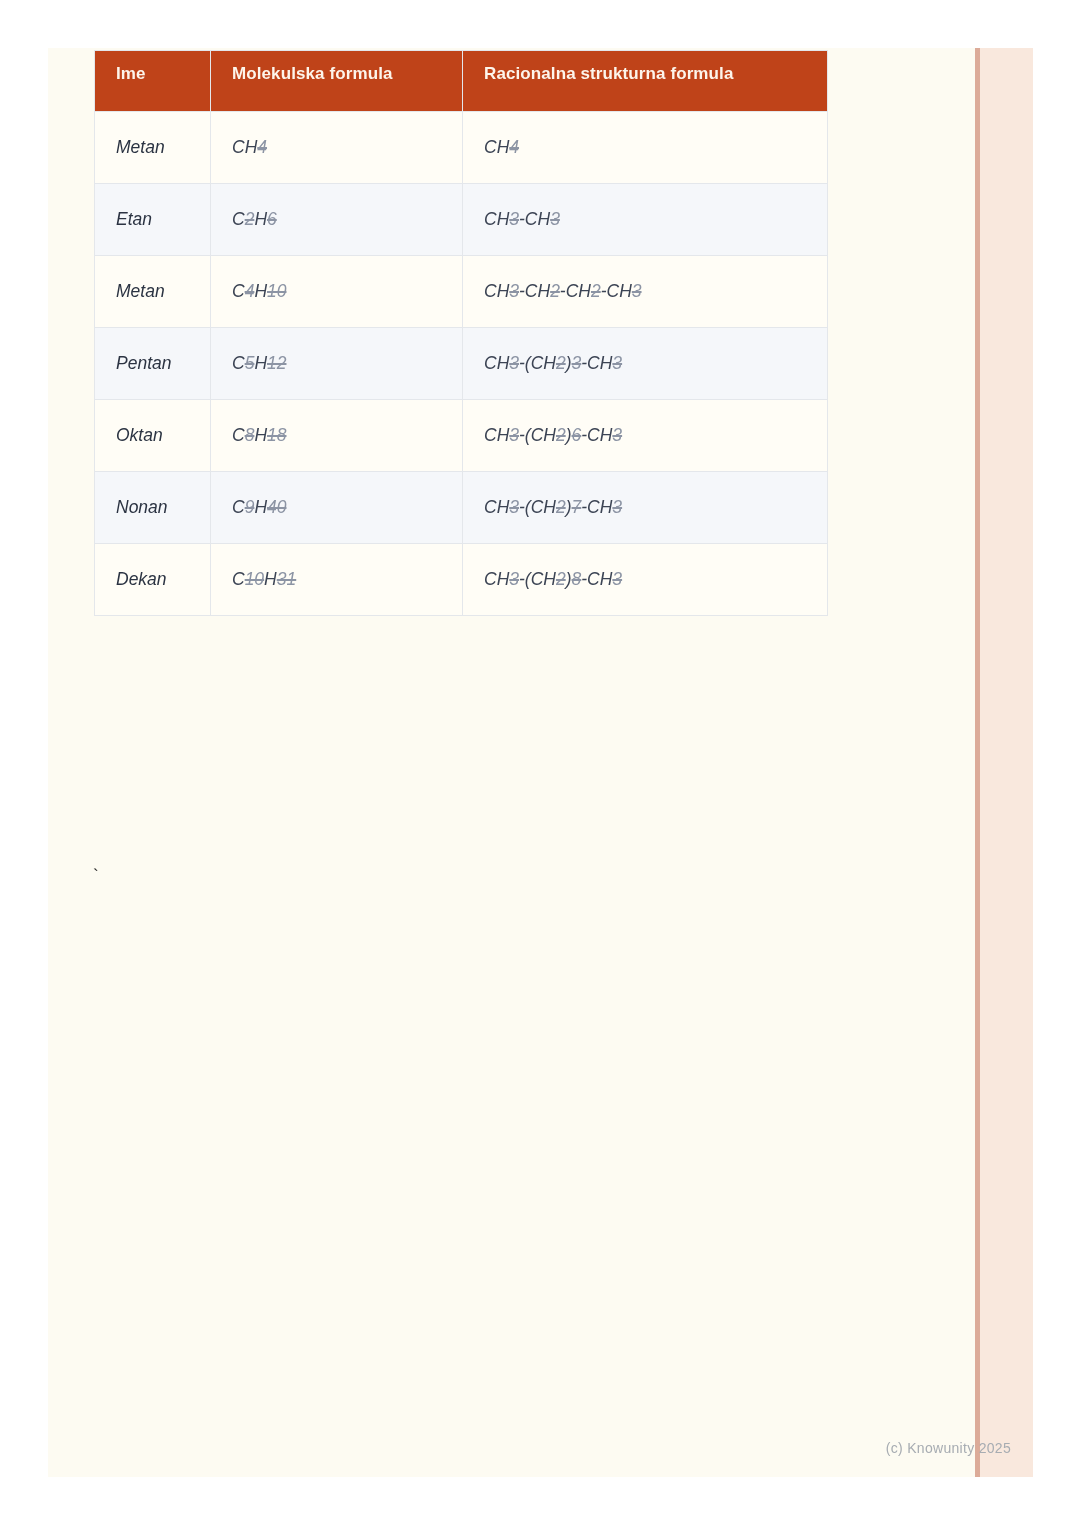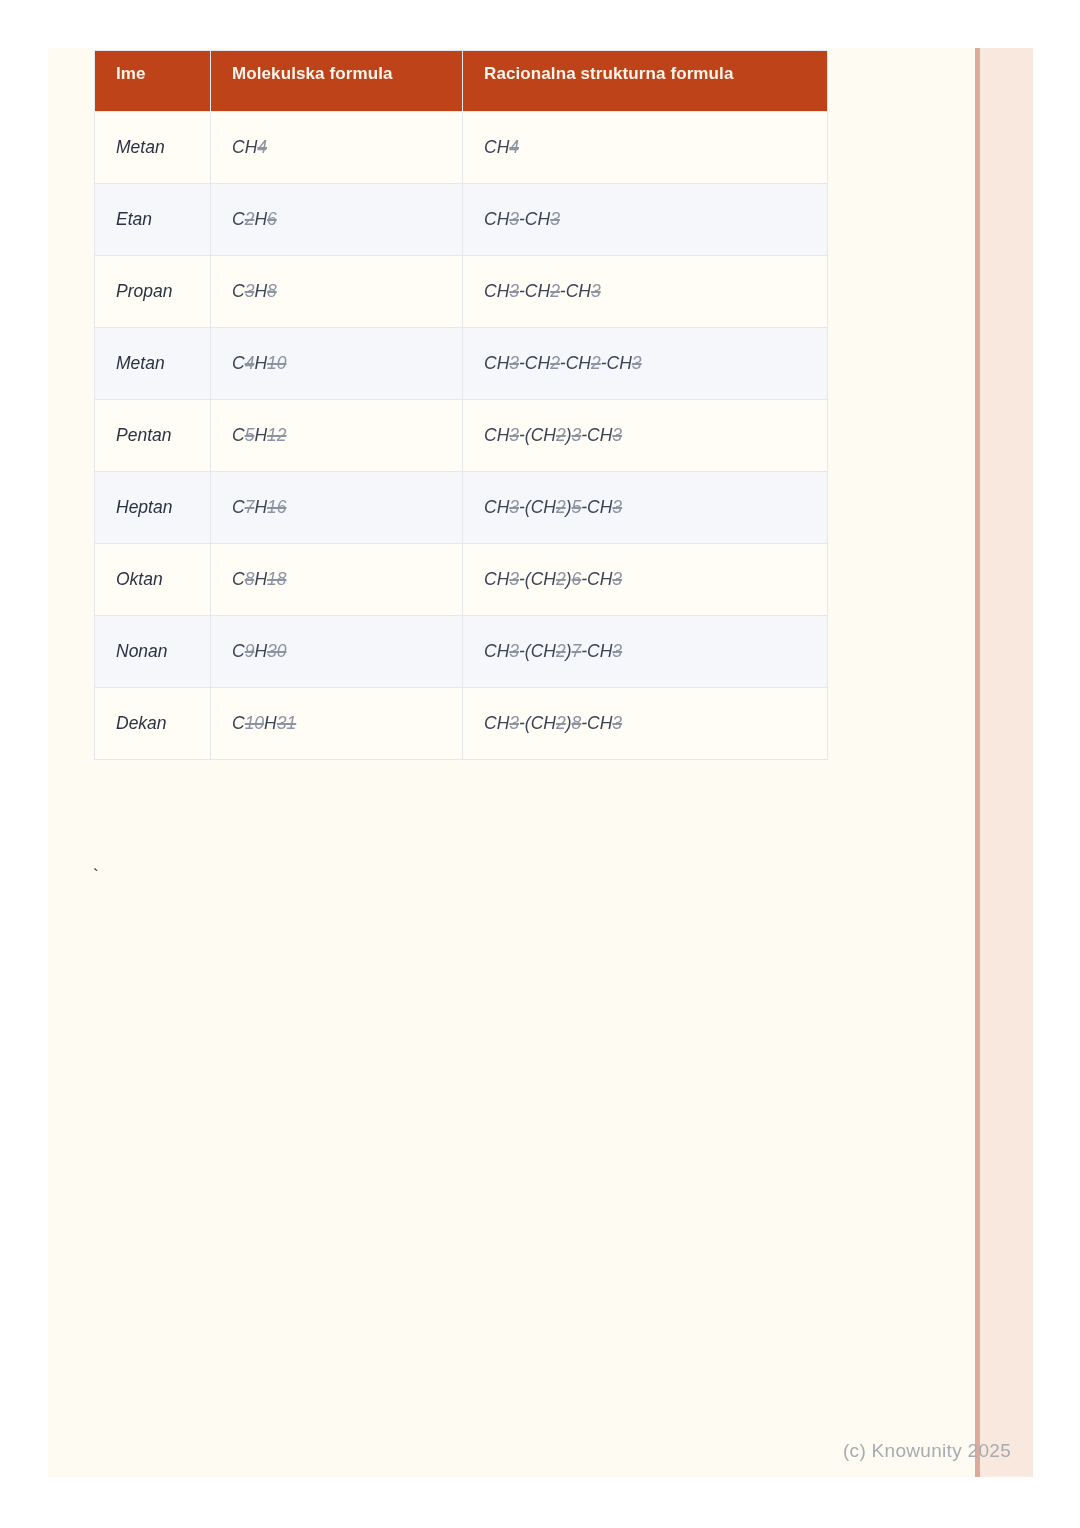--- a/index.html
+++ b/index.html
@@ -80,21 +80,21 @@
   }
   .backtick{
     position:absolute;
     left:45px; top:818px;
     font-size:17px;
     color:#2b2b2b;
   }
   .watermark{
     position:absolute;
     right:22px; top:1392px;
-    font-size:19px;
+    font-size:14px;
     color:var(--watermark-text);
     z-index:2;
     letter-spacing:.3px;
   }
 </style>
 </head>
 <body>
 
 <div class="page">
 
@@ -118,47 +118,37 @@
           <td class="name">Metan</td>
           <td><span>CH</span><span class="num">4</span></td>
           <td><span>CH</span><span class="num">4</span></td>
         </tr>
         <tr>
           <td class="name">Etan</td>
           <td><span>C</span><span class="num">2</span><span>H</span><span class="num">6</span></td>
           <td><span>CH</span><span class="num">3</span><span>-CH</span><span class="num">3</span></td>
         </tr>
         <tr>
-          <td class="name">Propan</td>
-          <td><span>C</span><span class="num">3</span><span>H</span><span class="num">8</span></td>
-          <td><span>CH</span><span class="num">3</span><span>-CH</span><span class="num">2</span><span>-CH</span><span class="num">3</span></td>
-        </tr>
-        <tr>
           <td class="name">Metan</td>
           <td><span>C</span><span class="num">4</span><span>H</span><span class="num">10</span></td>
           <td><span>CH</span><span class="num">3</span><span>-CH</span><span class="num">2</span><span>-CH</span><span class="num">2</span><span>-CH</span><span class="num">3</span></td>
         </tr>
         <tr>
           <td class="name">Pentan</td>
           <td><span>C</span><span class="num">5</span><span>H</span><span class="num">12</span></td>
           <td><span>CH</span><span class="num">3</span><span>-(CH</span><span class="num">2</span><span>)</span><span class="num">3</span><span>-CH</span><span class="num">3</span></td>
         </tr>
         <tr>
-          <td class="name">Heptan</td>
-          <td><span>C</span><span class="num">7</span><span>H</span><span class="num">16</span></td>
-          <td><span>CH</span><span class="num">3</span><span>-(CH</span><span class="num">2</span><span>)</span><span class="num">5</span><span>-CH</span><span class="num">3</span></td>
-        </tr>
-        <tr>
           <td class="name">Oktan</td>
           <td><span>C</span><span class="num">8</span><span>H</span><span class="num">18</span></td>
           <td><span>CH</span><span class="num">3</span><span>-(CH</span><span class="num">2</span><span>)</span><span class="num">6</span><span>-CH</span><span class="num">3</span></td>
         </tr>
         <tr>
           <td class="name">Nonan</td>
-          <td><span>C</span><span class="num">9</span><span>H</span><span class="num">30</span></td>
+          <td><span>C</span><span class="num">9</span><span>H</span><span class="num">40</span></td>
           <td><span>CH</span><span class="num">3</span><span>-(CH</span><span class="num">2</span><span>)</span><span class="num">7</span><span>-CH</span><span class="num">3</span></td>
         </tr>
         <tr>
           <td class="name">Dekan</td>
           <td><span>C</span><span class="num">10</span><span>H</span><span class="num">31</span></td>
           <td><span>CH</span><span class="num">3</span><span>-(CH</span><span class="num">2</span><span>)</span><span class="num">8</span><span>-CH</span><span class="num">3</span></td>
         </tr>
       </tbody>
   </table>
 

